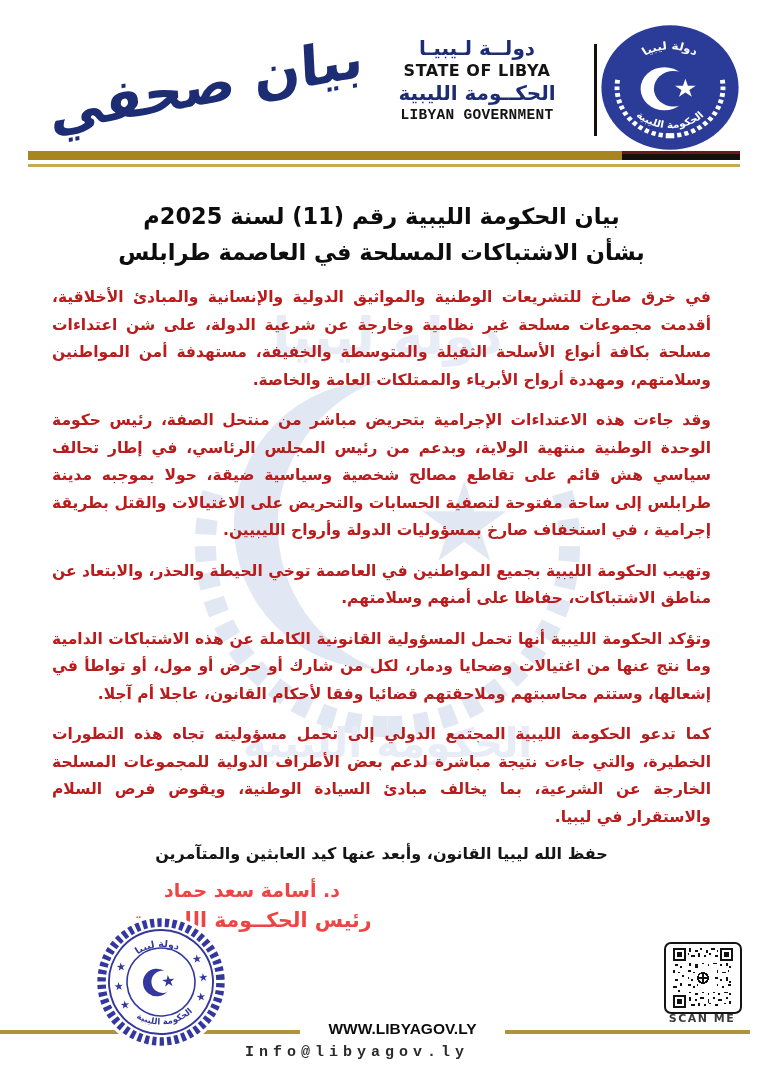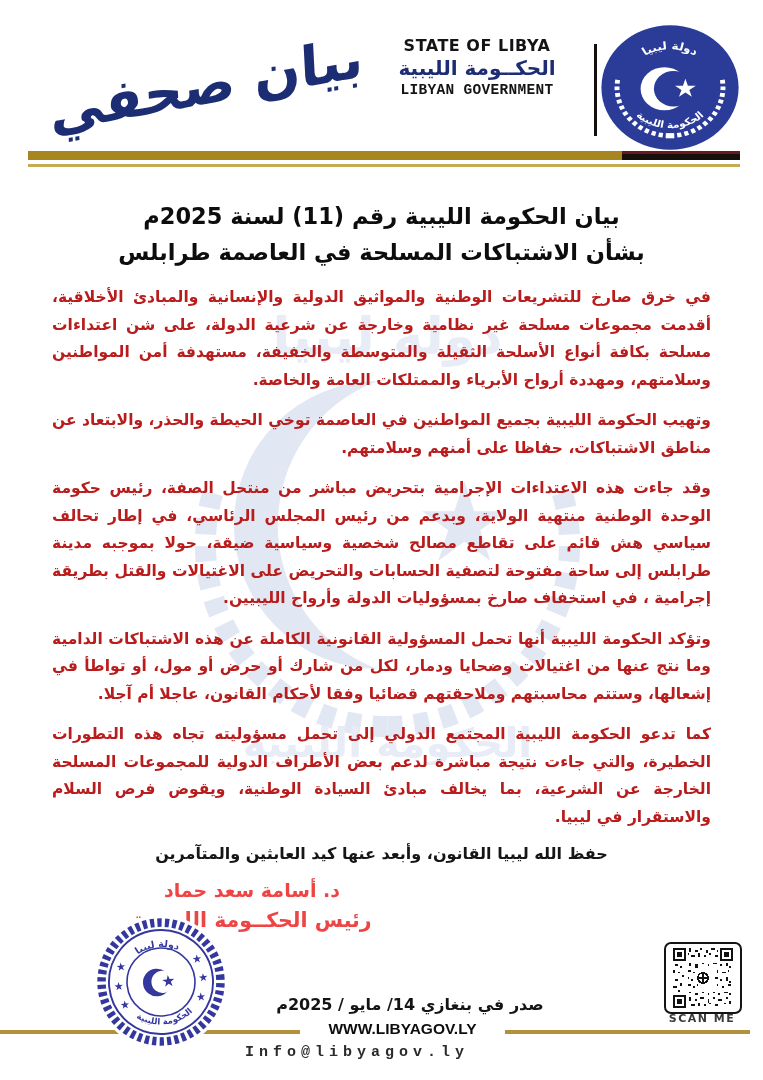--- a/index.html
+++ b/index.html
@@ -55,20 +55,21 @@
     font-family:"Liberation Mono",monospace;}
 </style>
 </head>
 <body>
 
 <div class="page">
 
   <div class="press-label">بيان صحفي</div>
 
   <div class="header-block">
+    <div class="hdr-ar">دولــة لـيبيـا</div>
     <div class="hdr-en">STATE OF LIBYA</div>
     <div class="hdr-ar">الحكــومة الليبية</div>
     <div class="hdr-en2">LIBYAN GOVERNMENT</div>
   </div>
 
   <div class="hdr-vline"></div>
 
   <svg class="emblem" viewBox="0 0 100 100" preserveAspectRatio="none">
     <defs>
       <path id="star5" d="M0,-10 L2.25,-3.09 L9.51,-3.09 L3.63,1.18 L5.88,8.09 L0,3.82 L-5.88,8.09 L-3.63,1.18 L-9.51,-3.09 L-2.25,-3.09 Z"></path>
@@ -102,22 +103,22 @@
     <text x="250" y="72" font-size="54" font-weight="bold" fill="#e7ecf6" text-anchor="middle">دولة ليبيا</text>
     <text x="250" y="492" font-size="42" font-weight="bold" fill="#e7ecf6" text-anchor="middle">الحكومة الليبية</text>
   </svg>
 
   <div class="content">
     <div class="doc-title">
       <div>بيان الحكومة الليبية رقم (11) لسنة 2025م</div>
       <div>بشأن الاشتباكات المسلحة في العاصمة طرابلس</div>
     </div>
     <p>في خرق صارخ للتشريعات الوطنية والمواثيق الدولية والإنسانية والمبادئ الأخلاقية، أقدمت مجموعات مسلحة غير نظامية وخارجة عن شرعية الدولة، على شن اعتداءات مسلحة بكافة أنواع الأسلحة الثقيلة والمتوسطة والخفيفة، مستهدفة أمن المواطنين وسلامتهم، ومهددة أرواح الأبرياء والممتلكات العامة والخاصة.</p>
+    <p>وقد جاءت هذه الاعتداءات الإجرامية بتحريض مباشر من منتحل الصفة، رئيس حكومة الوحدة الوطنية منتهية الولاية، وبدعم من رئيس المجلس الرئاسي، في إطار تحالف سياسي هش قائم على تقاطع مصالح شخصية وسياسية ضيقة، حولا بموجبه مدينة طرابلس إلى ساحة مفتوحة لتصفية الحسابات والتحريض على الاغتيالات والقتل بطريقة إجرامية ، في استخفاف صارخ بمسؤوليات الدولة وأرواح الليبيين.</p>
     <p>وتهيب الحكومة الليبية بجميع المواطنين في العاصمة توخي الحيطة والحذر، والابتعاد عن مناطق الاشتباكات، حفاظا على أمنهم وسلامتهم.</p>
-    <p>وقد جاءت هذه الاعتداءات الإجرامية بتحريض مباشر من منتحل الصفة، رئيس حكومة الوحدة الوطنية منتهية الولاية، وبدعم من رئيس المجلس الرئاسي، في إطار تحالف سياسي هش قائم على تقاطع مصالح شخصية وسياسية ضيقة، حولا بموجبه مدينة طرابلس إلى ساحة مفتوحة لتصفية الحسابات والتحريض على الاغتيالات والقتل بطريقة إجرامية ، في استخفاف صارخ بمسؤوليات الدولة وأرواح الليبيين.</p>
     <p>وتؤكد الحكومة الليبية أنها تحمل المسؤولية القانونية الكاملة عن هذه الاشتباكات الدامية وما نتج عنها من اغتيالات وضحايا ودمار، لكل من شارك أو حرض أو مول، أو تواطأ في إشعالها، وستتم محاسبتهم وملاحقتهم قضائيا وفقا لأحكام القانون، عاجلا أم آجلا.</p>
     <p>كما تدعو الحكومة الليبية المجتمع الدولي إلى تحمل مسؤوليته تجاه هذه التطورات الخطيرة، والتي جاءت نتيجة مباشرة لدعم بعض الأطراف الدولية للمجموعات المسلحة الخارجة عن الشرعية، بما يخالف مبادئ السيادة الوطنية، ويقوض فرص السلام والاستقرار في ليبيا.</p>
     <div class="prayer">حفظ الله ليبيا القانون، وأبعد عنها كيد العابثين والمتآمرين</div>
 
     <div class="signature">
       <div class="sig-name">د. أسامة سعد حماد</div>
       <div class="sig-title">رئيس الحكــومة الليبيــة</div>
     </div>
   </div>
 
@@ -142,21 +143,20 @@
     <circle cx="66.5" cy="65" r="10.5" fill="#ffffff"></circle>
     <use href="#star5" transform="translate(72,65) scale(0.6)" fill="#34379e"></use>
     <text font-size="9" fill="#34379e" font-weight="bold">
       <textPath href="#stArcTop" startOffset="50%" text-anchor="middle">دولة ليبيا</textPath>
     </text>
     <text font-size="8" fill="#34379e" font-weight="bold">
       <textPath href="#stArcBot" startOffset="50%" text-anchor="middle">الحكومة الليبية</textPath>
     </text>
   </svg>
 
-  <div class="issued">صدر في بنغازي 14/ مايو / 2025م</div>
 
   <div class="qr-box">
     <svg viewBox="0 0 33 33" shape-rendering="crispEdges">
       <path fill="#111" fill-rule="evenodd" d="M0,0h7v7h-7z M1,1h5v5h-5z M26,0h7v7h-7z M27,1h5v5h-5z M0,26h7v7h-7z M1,27h5v5h-5z"></path>
       <path fill="#111" d="M2,2h3v3h-3z M28,2h3v3h-3z M2,28h3v3h-3z"></path>
       <path fill="#111" d="M9,0h1v2h-1z M12,1h2v1h-2z M15,0h1v1h-1z M18,1h1v2h-1z M21,0h2v1h-2z M24,1h1v1h-1z
         M8,3h1v1h-1z M10,4h2v1h-2z M14,3h1v2h-1z M17,4h1v1h-1z M20,3h1v1h-1z M23,4h2v1h-2z
         M1,9h2v1h-2z M4,10h1v1h-1z M0,12h1v2h-1z M3,13h1v1h-1z M5,15h1v1h-1z M1,17h2v1h-2z M4,19h1v2h-1z M0,21h2v1h-2z M3,23h1v1h-1z
         M9,8h1v2h-1z M12,9h2v2h-2z M16,8h1v1h-1z M19,9h1v1h-1z M22,8h2v1h-2z M26,9h1v1h-1z M29,8h1v2h-1z M31,10h1v1h-1z
         M8,12h2v1h-2z M11,13h1v1h-1z M24,12h1v2h-1z M27,13h2v1h-2z M30,12h1v1h-1z

